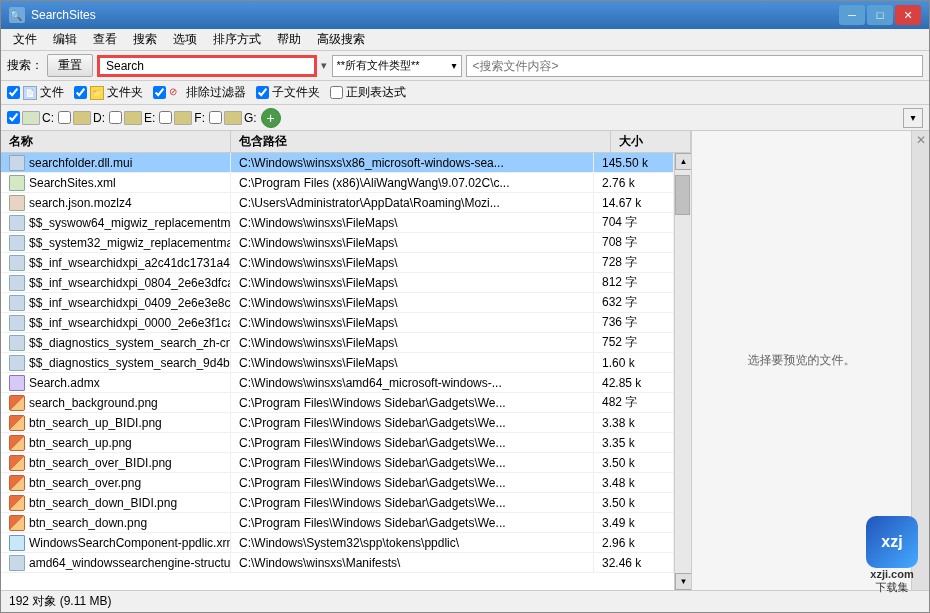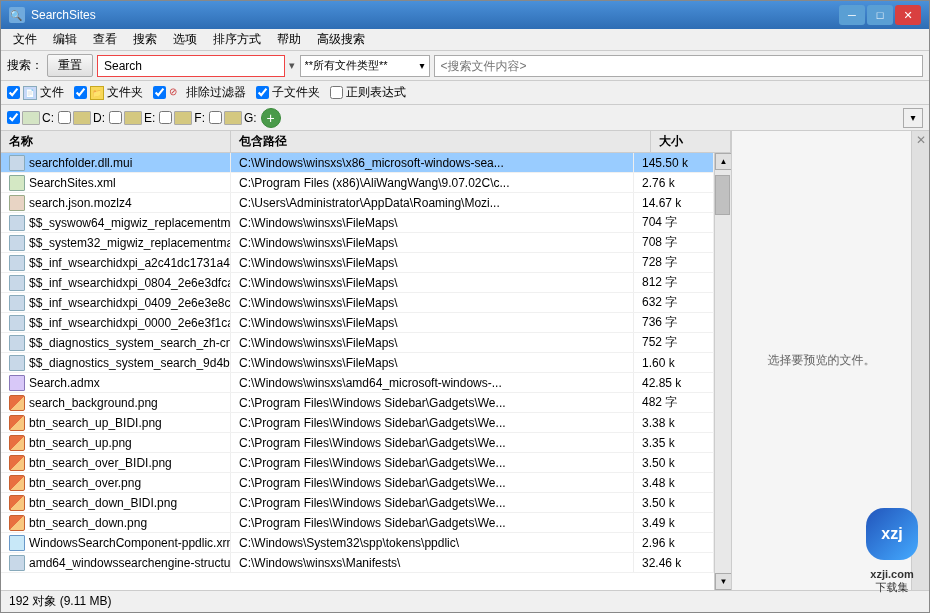--- a/index.html
+++ b/index.html
@@ -87,26 +87,26 @@
     .search-label { font-size: 12px; color: #000; }
     .reset-btn {
       background: linear-gradient(to bottom, #f8f8f8, #e0e0e0);
       border: 1px solid #aaa;
       padding: 2px 10px;
       cursor: pointer;
       font-size: 12px;
       border-radius: 2px;
     }
     .search-input {
-      border: 1px solid #ef4444;
+      border: 3px solid #ef4444;
       background: white;
       height: 22px;
       padding: 2px 6px;
       font-size: 12px;
-      width: 188px;
+      width: 220px;
     }
     .search-dropdown {
       border: 1px solid #aaa;
       background: white;
       height: 22px;
       padding: 2px 4px;
       font-size: 11px;
       cursor: pointer;
       display: flex;
       align-items: center;
@@ -284,21 +284,21 @@
       background: #d8c8f8;
       border: 1px solid #8878b8;
       border-radius: 1px;
     }
     .file-icon-ms {
       background: #c8e8f8;
       border: 1px solid #6898c8;
       border-radius: 1px;
     }
     .preview-panel {
-      width: 180px;
+      width: 220px;
       background: #f5f5f5;
       border-left: 1px solid #ccc;
       display: flex;
       align-items: center;
       justify-content: center;
       color: #666;
       font-size: 12px;
     }
     .side-panel {
       width: 18px;
@@ -654,16 +654,16 @@
       <button class="close-btn-side">✕</button>
     </div>
   </div>
 
   <div class="status-bar">
     <span>192 对象 (9.11 MB)</span>
   </div>
 </div>
 
 <div style="position:fixed;bottom:18px;right:12px;display:flex;flex-direction:column;align-items:center;z-index:100;">
-  <div style="width:52px;height:52px;background:linear-gradient(135deg,#2255bb,#44aaff);border-radius:18px;display:flex;align-items:center;justify-content:center;color:white;font-size:16px;font-weight:bold;margin-bottom:8px;">xzj</div>
+  <div style="width:52px;height:52px;background:linear-gradient(135deg,#2255bb,#44aaff);border-radius:10px;display:flex;align-items:center;justify-content:center;color:white;font-size:16px;font-weight:bold;margin-bottom:0;">xzj</div>
   <div style="font-size:11px;color:#333;font-weight:bold;">xzji.com</div>
   <div style="font-size:11px;color:#333;">下载集</div>
 </div>
 
 </body></html>

